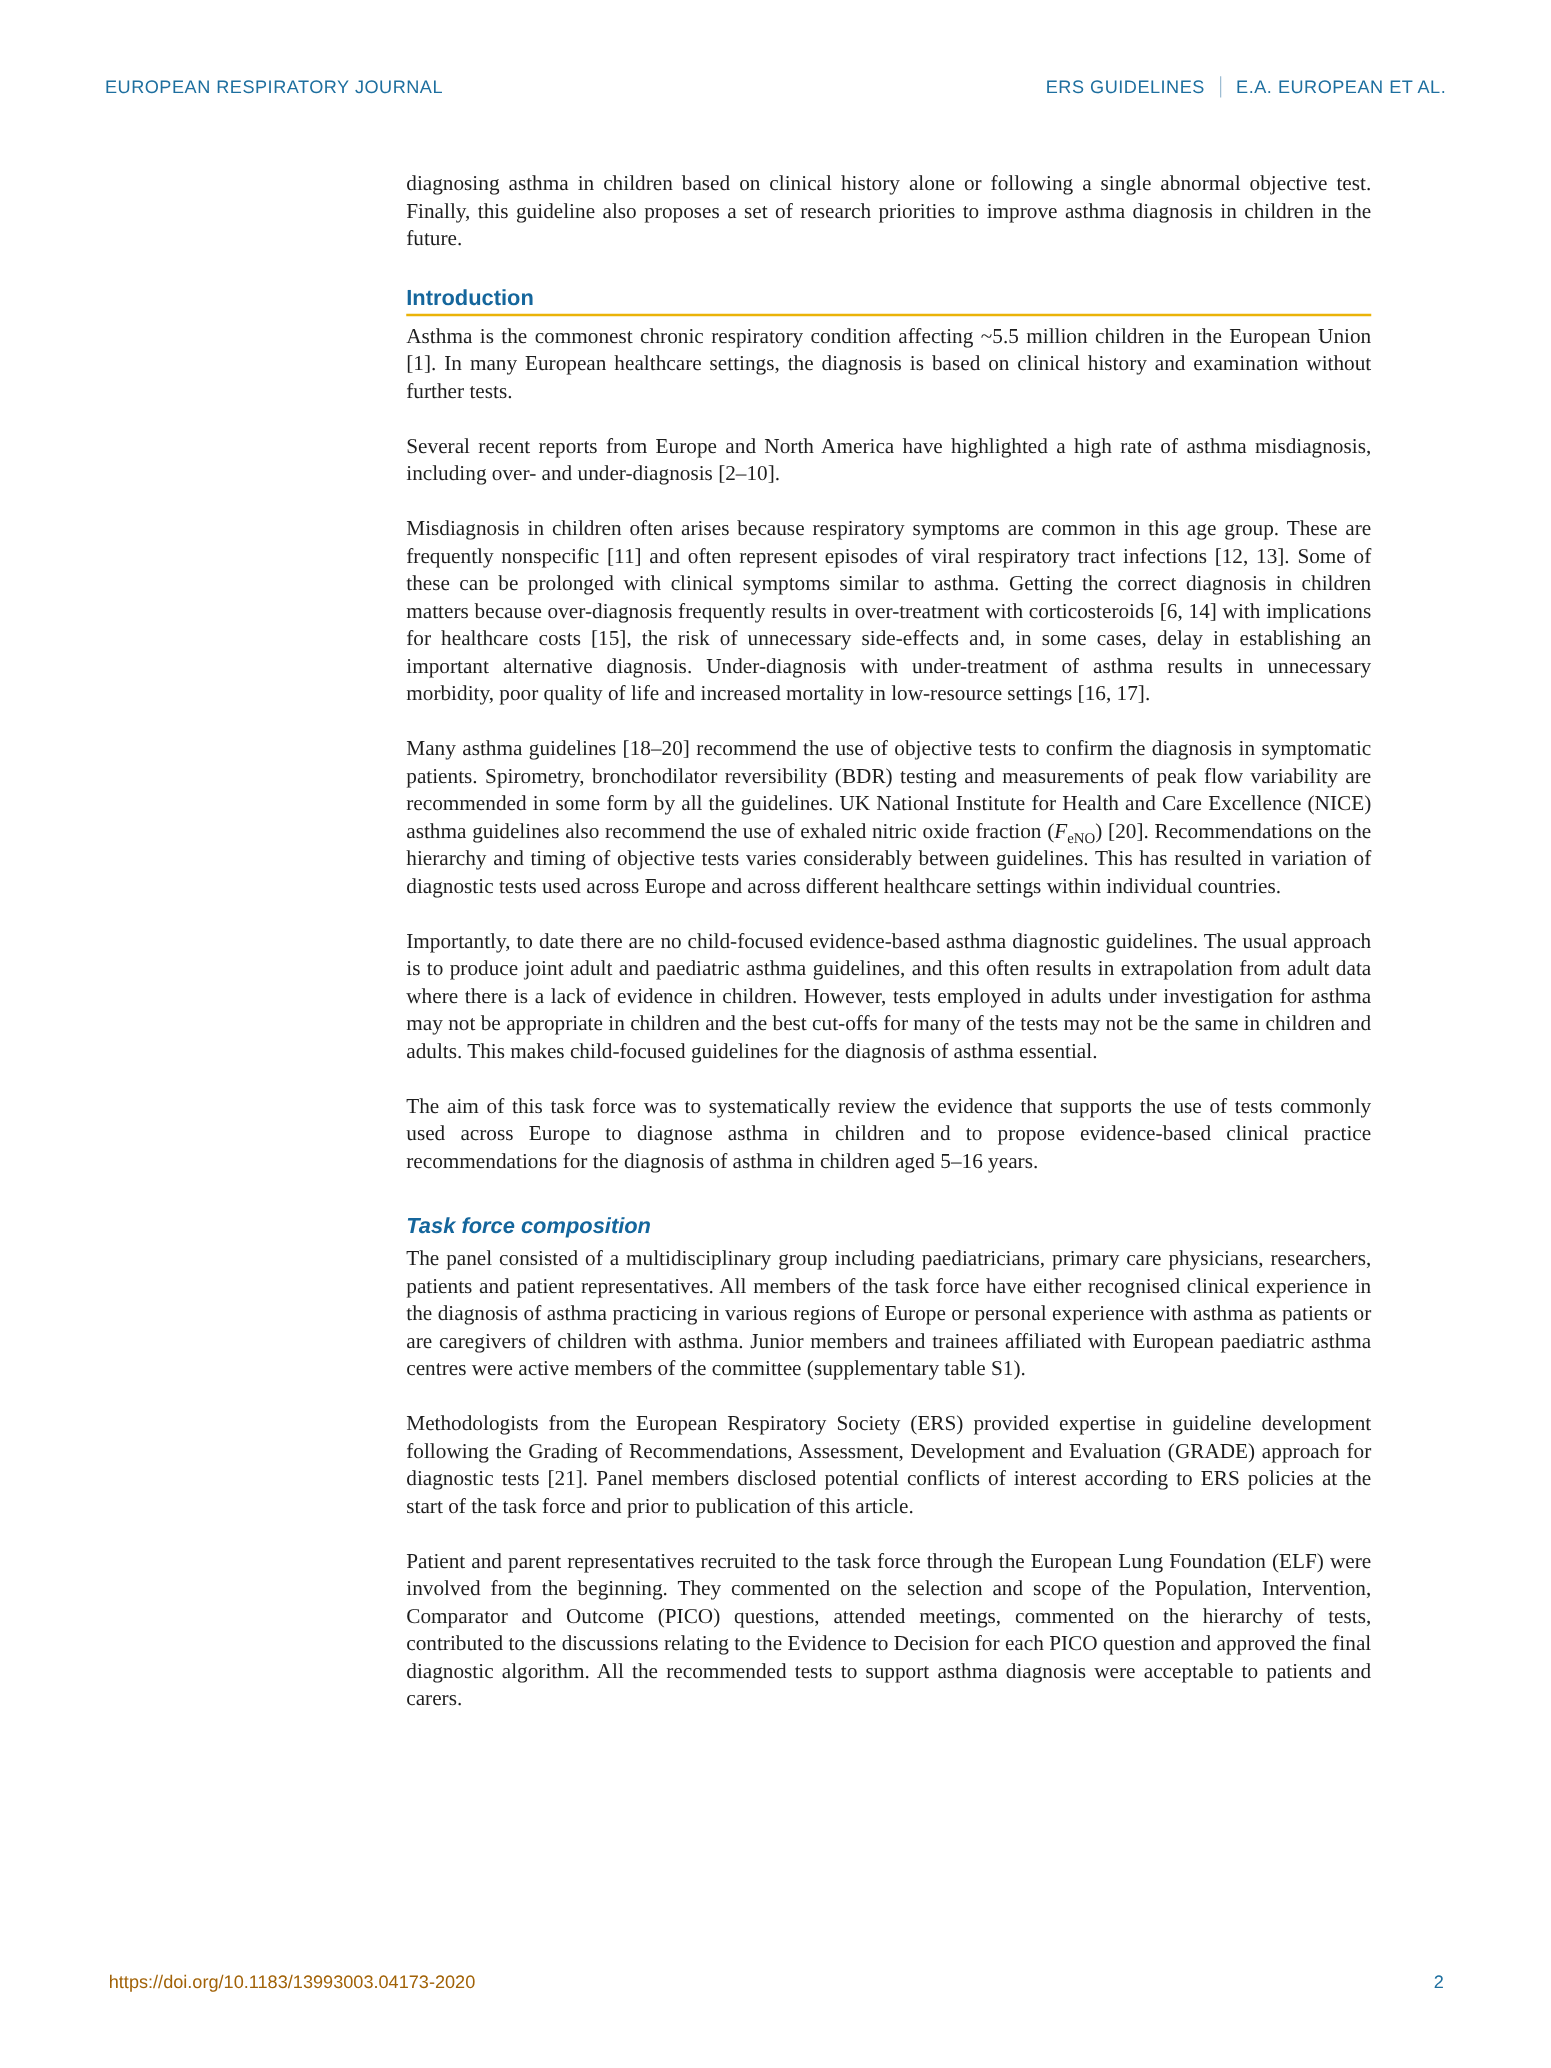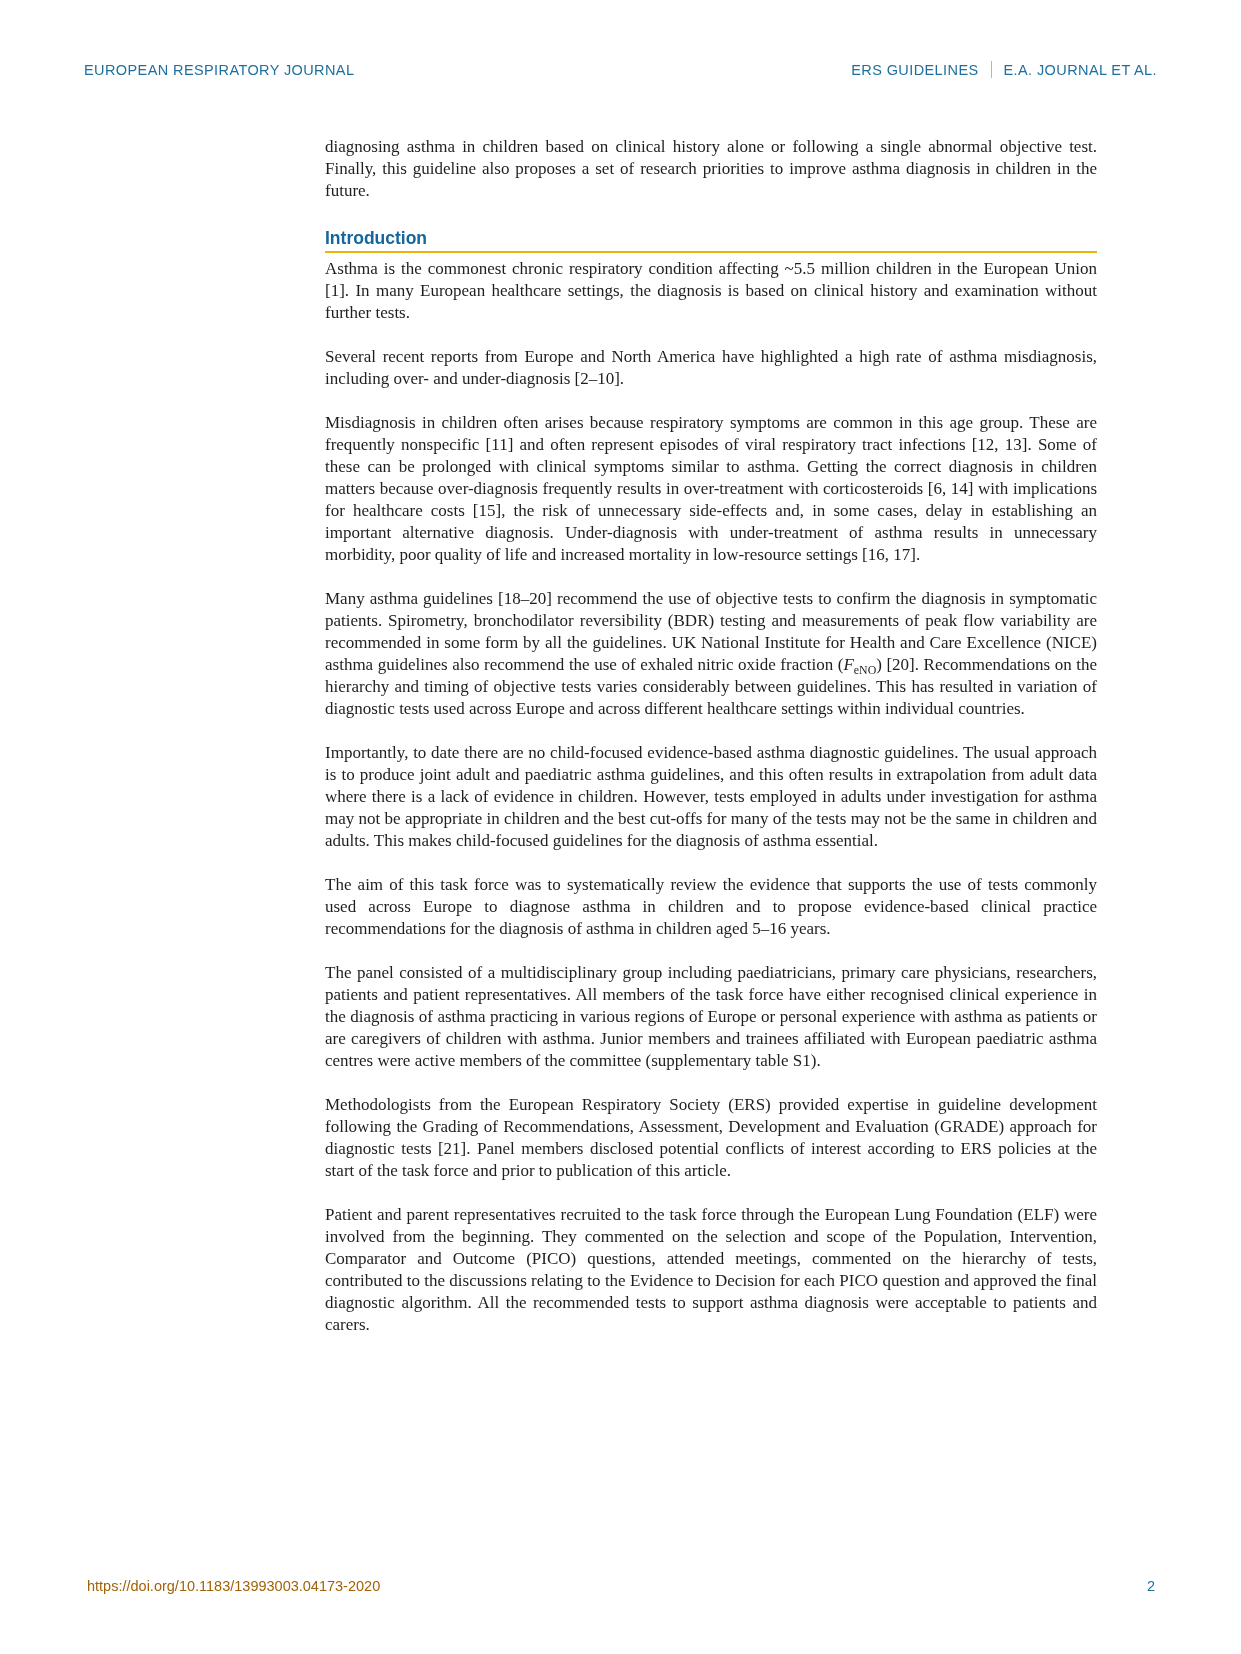--- a/index.html
+++ b/index.html
@@ -52,36 +52,37 @@
   .page-footer a { color: #a16207; text-decoration: none; }
 </style>
 </head>
 <body>
 
 <div class="page-header">
   <span>EUROPEAN RESPIRATORY JOURNAL</span>
   <span class="hdr-right">
     <span>ERS GUIDELINES</span>
     <span class="hdr-sep"></span>
-    <span>E.A. JOURNAL ET AL.</span>
+    <span>E.A. EUROPEAN ET AL.</span>
   </span>
 </div>
 
 <div class="content">
   <p>diagnosing asthma in children based on clinical history alone or following a single abnormal objective test. Finally, this guideline also proposes a set of research priorities to improve asthma diagnosis in children in the future.</p>
 
   <h2 class="sec-h">Introduction</h2>
   <p class="after-rule">Asthma is the commonest chronic respiratory condition affecting ~5.5 million children in the European Union [1]. In many European healthcare settings, the diagnosis is based on clinical history and examination without further tests.</p>
   <p>Several recent reports from Europe and North America have highlighted a high rate of asthma misdiagnosis, including over- and under-diagnosis [2–10].</p>
   <p>Misdiagnosis in children often arises because respiratory symptoms are common in this age group. These are frequently nonspecific [11] and often represent episodes of viral respiratory tract infections [12, 13]. Some of these can be prolonged with clinical symptoms similar to asthma. Getting the correct diagnosis in children matters because over-diagnosis frequently results in over-treatment with corticosteroids [6, 14] with implications for healthcare costs [15], the risk of unnecessary side-effects and, in some cases, delay in establishing an important alternative diagnosis. Under-diagnosis with under-treatment of asthma results in unnecessary morbidity, poor quality of life and increased mortality in low-resource settings [16, 17].</p>
   <p><span>Many asthma guidelines [18–20] recommend the use of objective tests to confirm the diagnosis in symptomatic patients. Spirometry, bronchodilator reversibility (BDR) testing and measurements of peak flow variability are recommended in some form by all the guidelines. UK National Institute for Health and Care Excellence (NICE) asthma guidelines also recommend the use of exhaled nitric oxide fraction (</span><span class="feno-f">F</span><sub>eNO</sub><span>) [20]. Recommendations on the hierarchy and timing of objective tests varies considerably between guidelines. This has resulted in variation of diagnostic tests used across Europe and across different healthcare settings within individual countries.</span></p>
   <p>Importantly, to date there are no child-focused evidence-based asthma diagnostic guidelines. The usual approach is to produce joint adult and paediatric asthma guidelines, and this often results in extrapolation from adult data where there is a lack of evidence in children. However, tests employed in adults under investigation for asthma may not be appropriate in children and the best cut-offs for many of the tests may not be the same in children and adults. This makes child-focused guidelines for the diagnosis of asthma essential.</p>
   <p>The aim of this task force was to systematically review the evidence that supports the use of tests commonly used across Europe to diagnose asthma in children and to propose evidence-based clinical practice recommendations for the diagnosis of asthma in children aged 5–16 years.</p>
 
 
+  <h3 class="sub-h">Task force composition</h3>
   <p>The panel consisted of a multidisciplinary group including paediatricians, primary care physicians, researchers, patients and patient representatives. All members of the task force have either recognised clinical experience in the diagnosis of asthma practicing in various regions of Europe or personal experience with asthma as patients or are caregivers of children with asthma. Junior members and trainees affiliated with European paediatric asthma centres were active members of the committee (supplementary table S1).</p>
   <p>Methodologists from the European Respiratory Society (ERS) provided expertise in guideline development following the Grading of Recommendations, Assessment, Development and Evaluation (GRADE) approach for diagnostic tests [21]. Panel members disclosed potential conflicts of interest according to ERS policies at the start of the task force and prior to publication of this article.</p>
   <p>Patient and parent representatives recruited to the task force through the European Lung Foundation (ELF) were involved from the beginning. They commented on the selection and scope of the Population, Intervention, Comparator and Outcome (PICO) questions, attended meetings, commented on the hierarchy of tests, contributed to the discussions relating to the Evidence to Decision for each PICO question and approved the final diagnostic algorithm. All the recommended tests to support asthma diagnosis were acceptable to patients and carers.</p>
 </div>
 
 <div class="page-footer">
   <a href="#">https://doi.org/10.1183/13993003.04173-2020</a>
   <span>2</span>
 </div>
 

